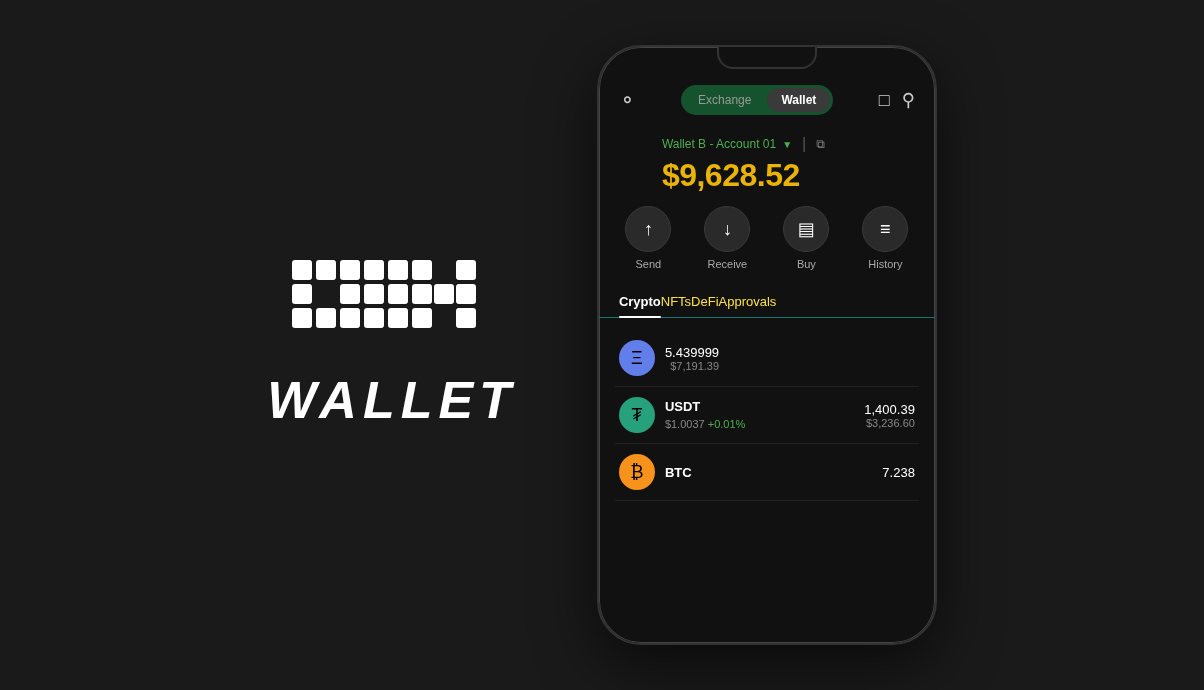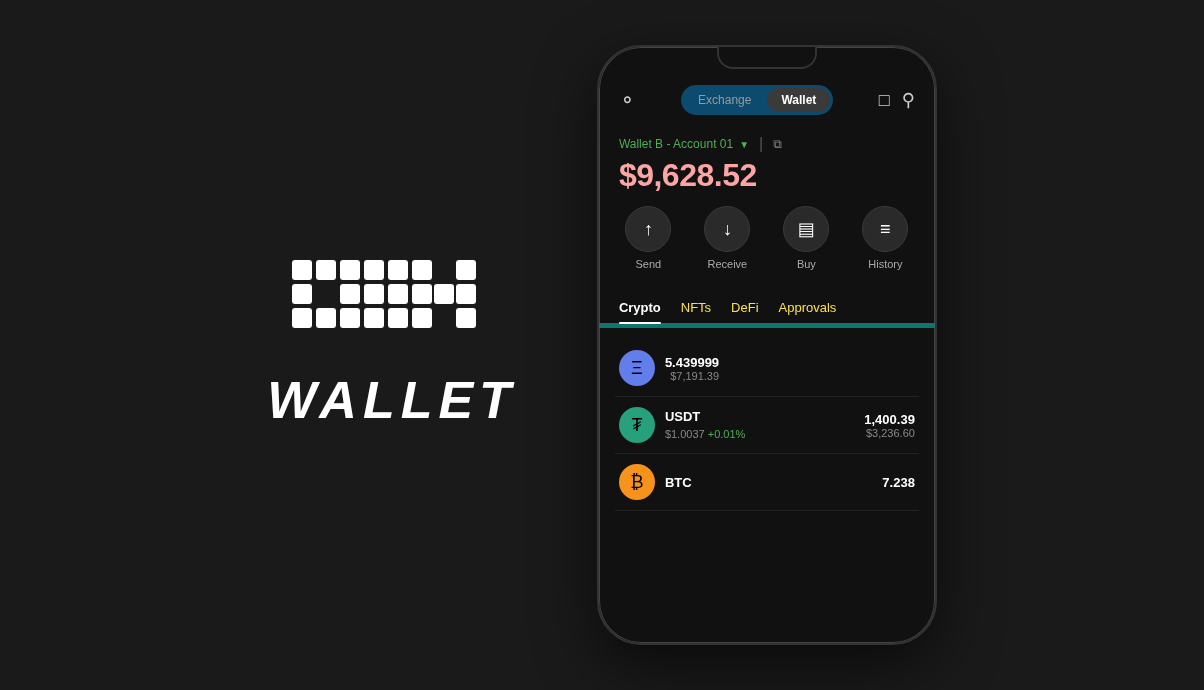--- a/index.html
+++ b/index.html
@@ -91,21 +91,21 @@
     }
 
     .nav-icon {
       color: #ccc;
       font-size: 20px;
       cursor: pointer;
     }
 
     .nav-tabs {
       display: flex;
-      background: #0c4a6e;
+      background: #14532d;
       border-radius: 20px;
       padding: 3px;
       gap: 2px;
     }
 
     .nav-tab {
       padding: 5px 14px;
       border-radius: 16px;
       font-size: 12px;
       color: #999;
@@ -125,20 +125,21 @@
     }
 
     .nav-right-icon {
       color: #ccc;
       font-size: 18px;
     }
 
     
     .account-section {
       padding: 8px 20px 0;
+      margin-left: 43px;
     }
 
     .account-label {
       display: flex;
       align-items: center;
       gap: 6px;
       margin-bottom: 4px;
     }
 
     .account-name {
@@ -156,21 +157,21 @@
       color: #555;
       margin: 0 4px;
     }
 
     .copy-icon {
       color: #888;
       font-size: 12px;
     }
 
     .balance {
-      color: #fca5a5;
+      color: #eab308;
       font-size: 32px;
       font-weight: 700;
       margin: 2px 0 12px;
       letter-spacing: -0.5px;
     }
 
     
     .action-buttons {
       display: flex;
       justify-content: space-around;
@@ -199,25 +200,23 @@
     }
 
     .action-label {
       color: #aaa;
       font-size: 11px;
     }
 
     
     .asset-tabs {
       display: flex;
-      gap: 20px;
       padding: 0 20px;
-      border-bottom: 5px solid #0f766e;
+      border-bottom: 1px solid #0f766e;
       margin-bottom: 12px;
-      margin-top: 6px;
     }
 
     .asset-tab {
       padding: 8px 0;
       font-size: 13px;
       color: #fde047;
       cursor: pointer;
       position: relative;
     }
 
@@ -285,21 +284,21 @@
       font-size: 11px;
     }
 
     .asset-values {
       text-align: right;
     }
 
     .asset-amount {
       color: white;
       font-size: 13px;
-      font-weight: 700;
+      font-weight: 400;
     }
 
     .asset-usd {
       color: #888;
       font-size: 11px;
     }
 
     
     .okx-text-logo {
       display: flex;

